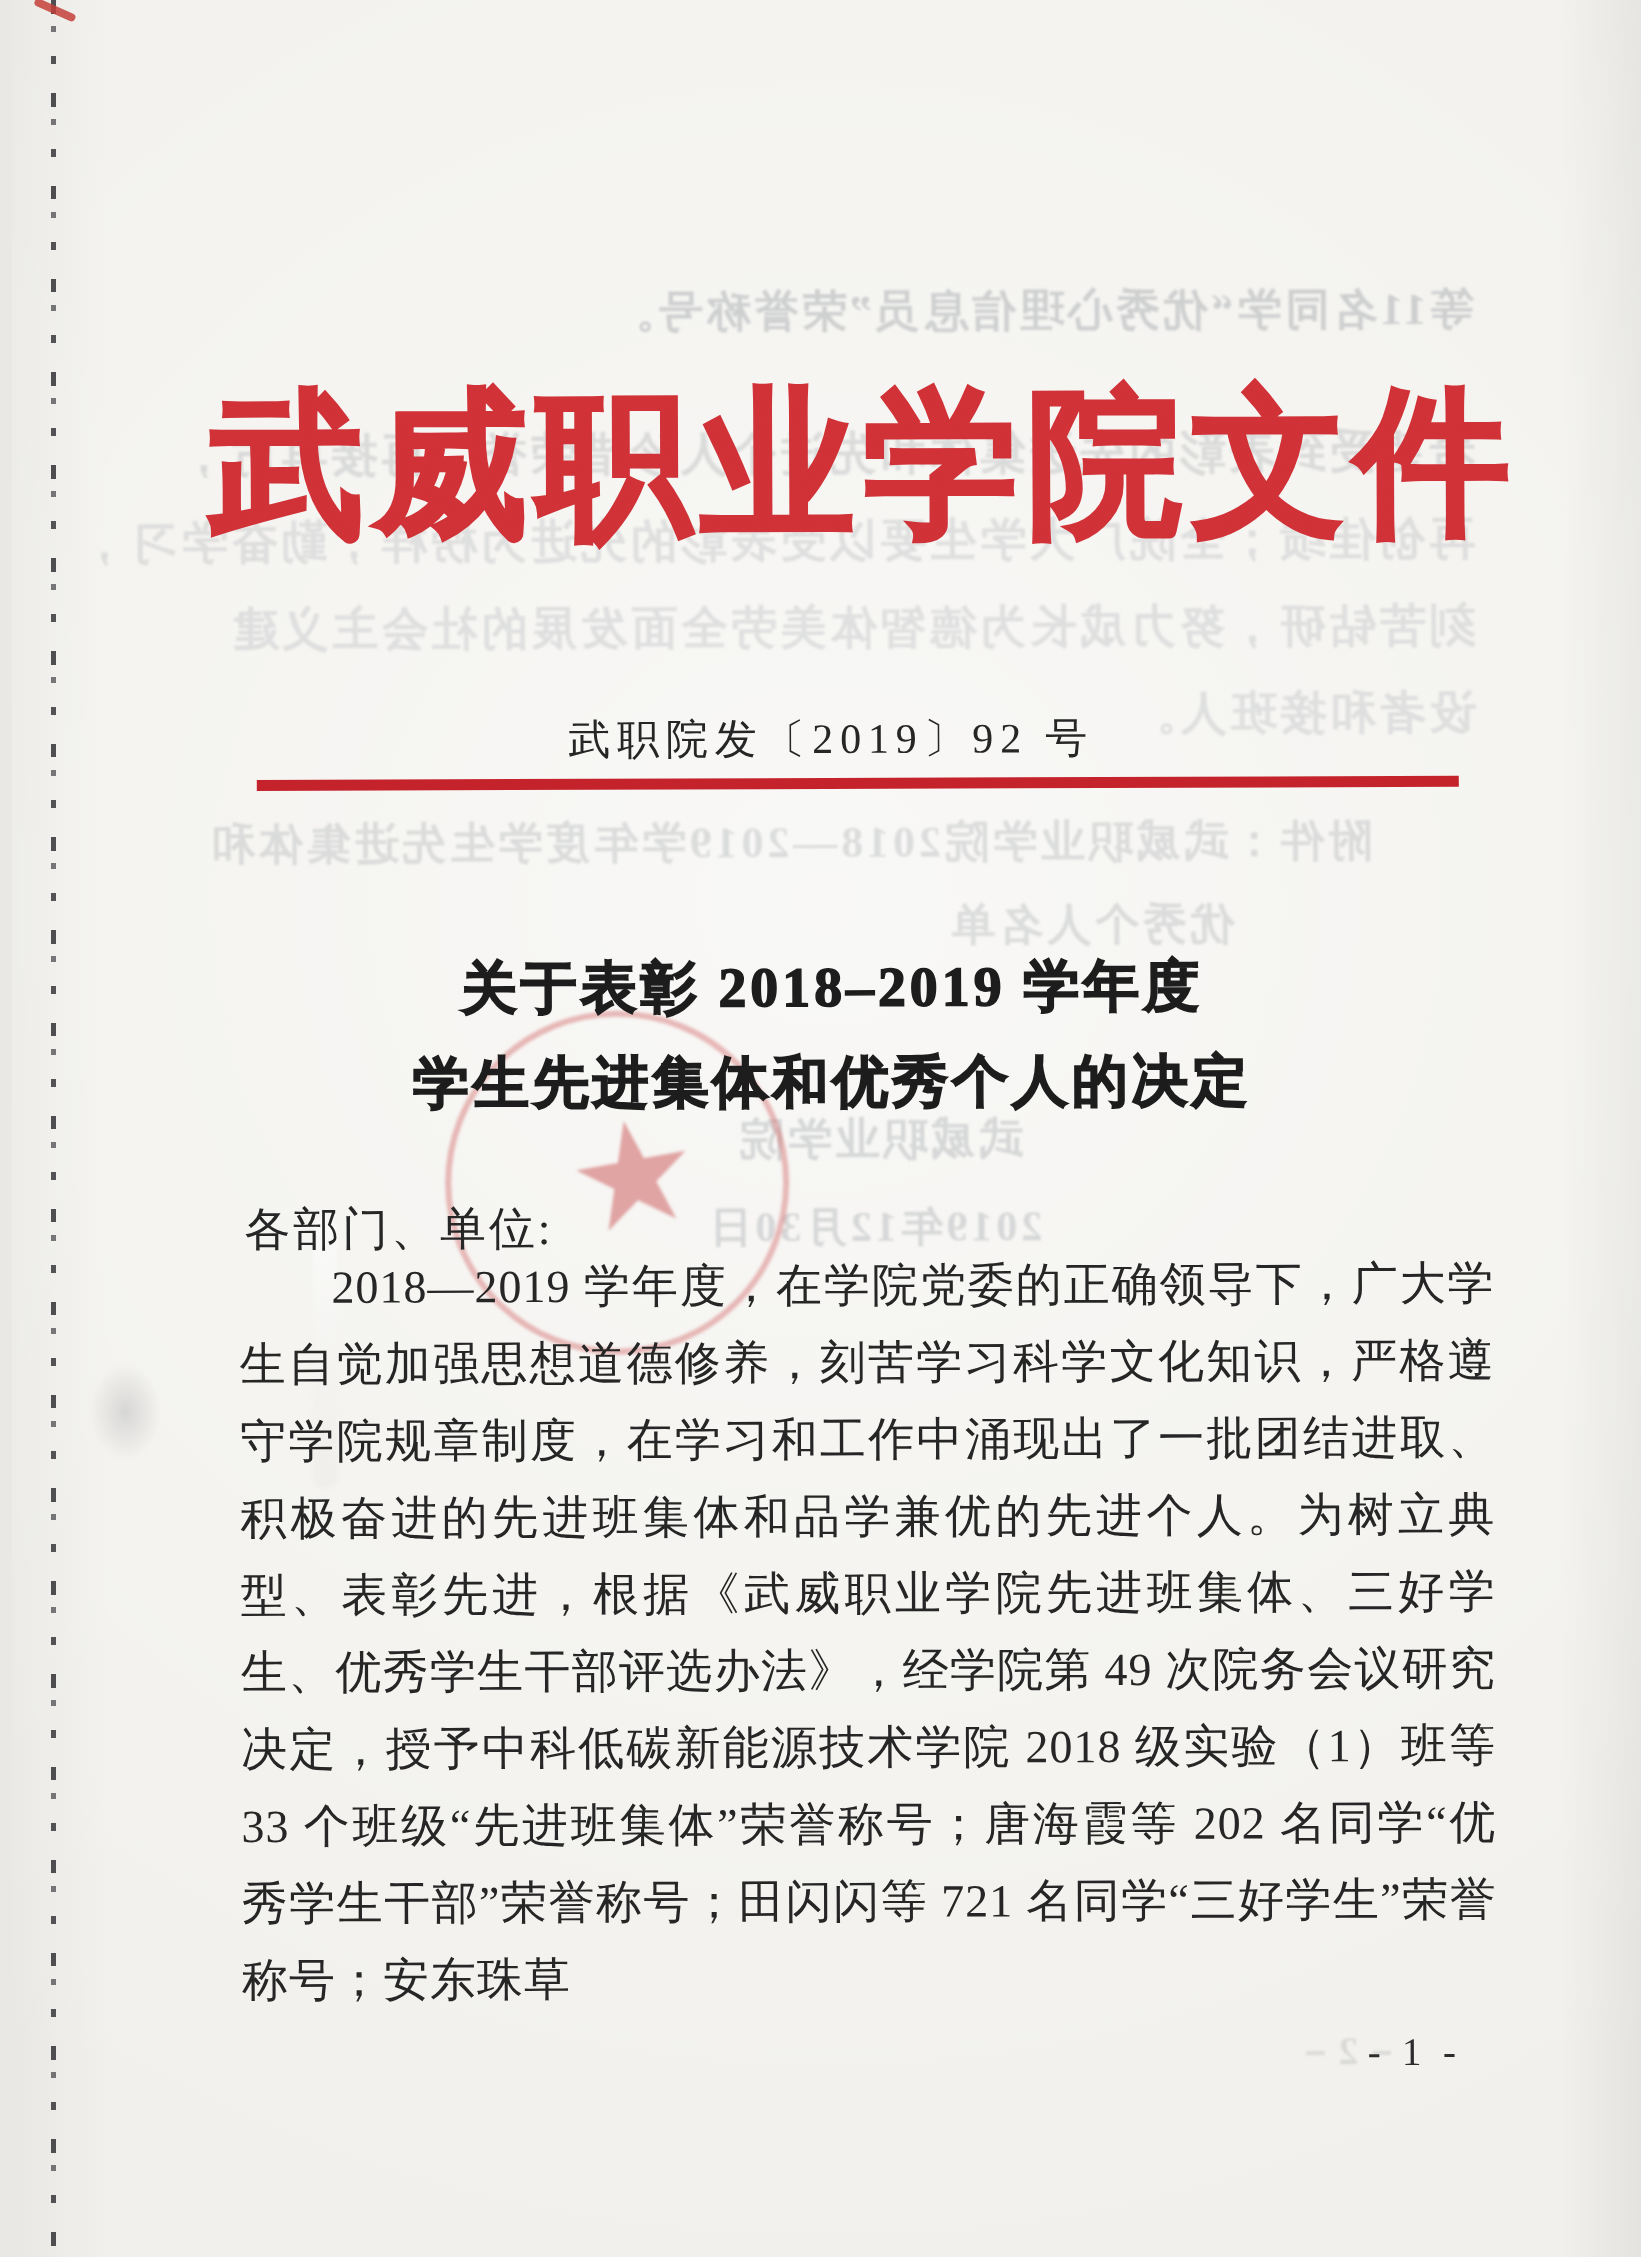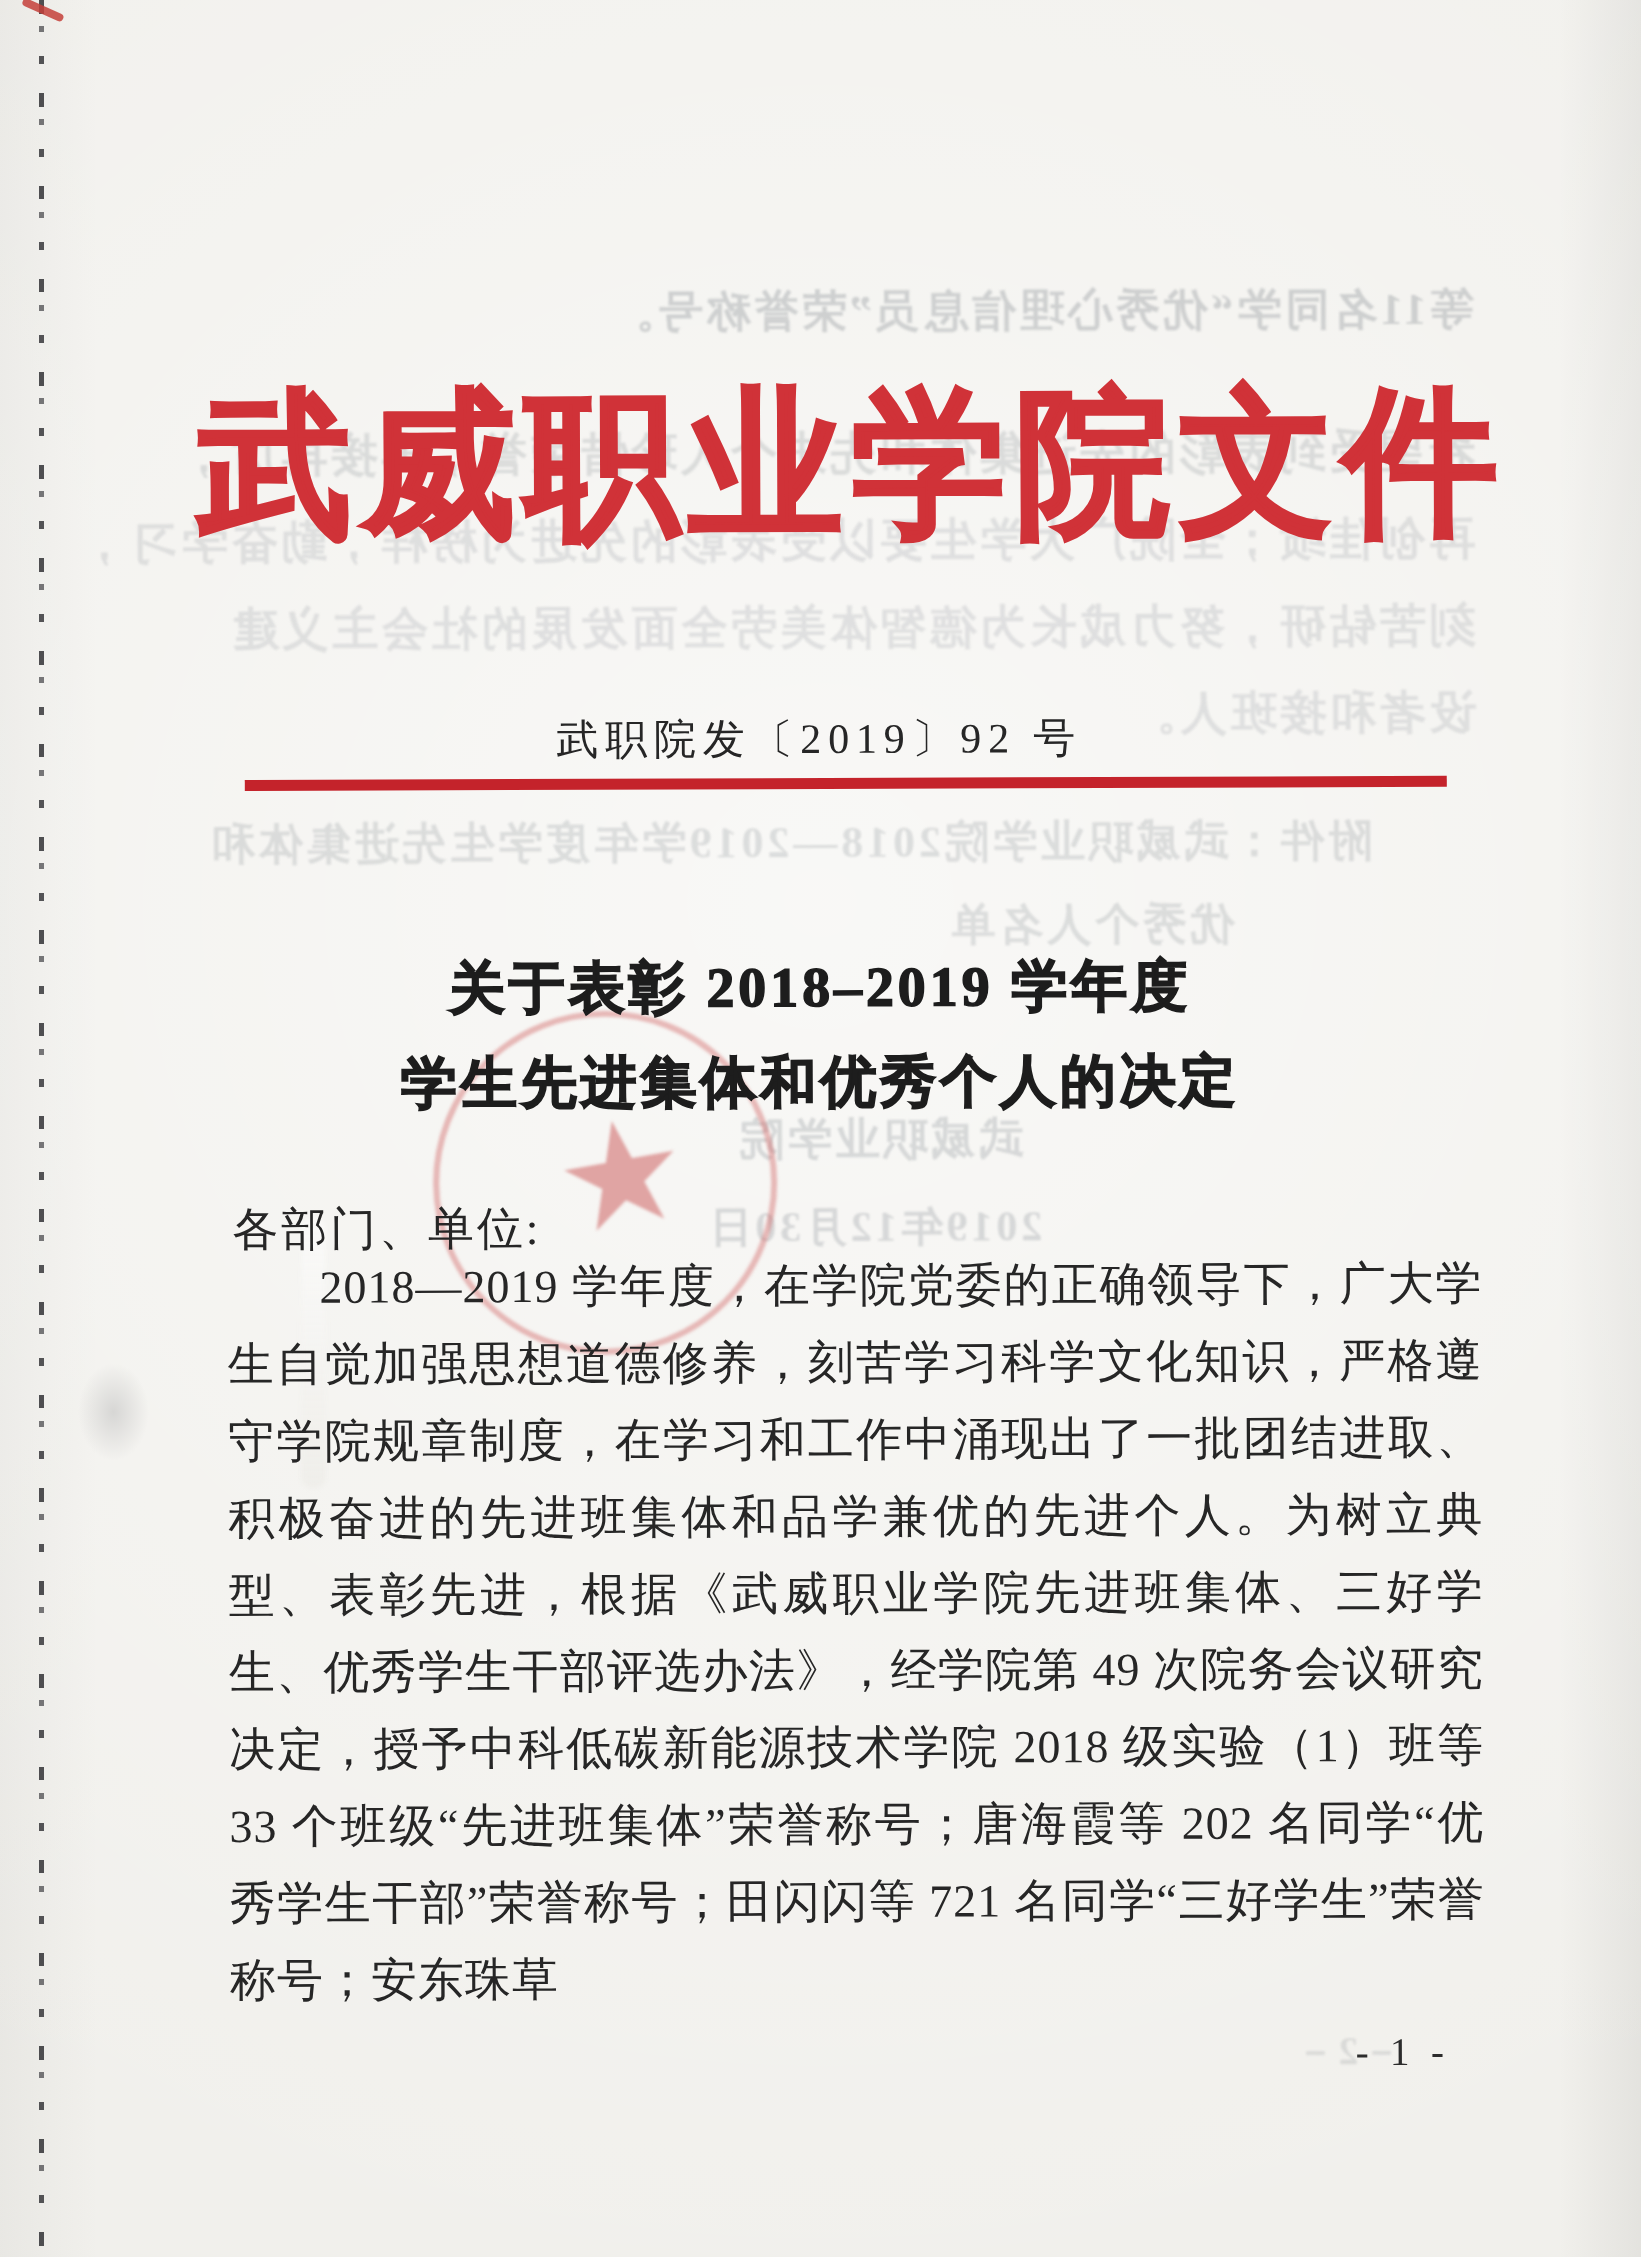--- a/index.html
+++ b/index.html
@@ -7,20 +7,21 @@
     width:1641px;height:2257px;position:relative;overflow:hidden;
     background:#e9e8e4;
     font-family:"Liberation Serif","DejaVu Serif",serif;
   }
   .page{
     position:absolute;inset:0;
     background:
       radial-gradient(ellipse 130% 90% at 50% 40%, rgba(255,255,255,.55), rgba(0,0,0,0) 70%),
       linear-gradient(90deg, rgba(120,120,115,.07), rgba(0,0,0,0) 6%, rgba(0,0,0,0) 95%, rgba(110,110,105,.10)),
       #f1f0ec;
+    margin-left: 12px;
   }
   .content{position:absolute;inset:0;transform:rotate(-0.2deg);}
 
   
   .edge-dashes{
     position:absolute;left:39px;top:0;width:4.8px;height:2257px;opacity:.8;
     background:repeating-linear-gradient(180deg,
       #26262a 0 13.5px, rgba(0,0,0,0) 13.5px 26px,
       rgba(35,35,40,.75) 26px 32px, rgba(0,0,0,0) 32px 56px,
       #2c2c30 56px 64px, rgba(0,0,0,0) 64px 93px);

